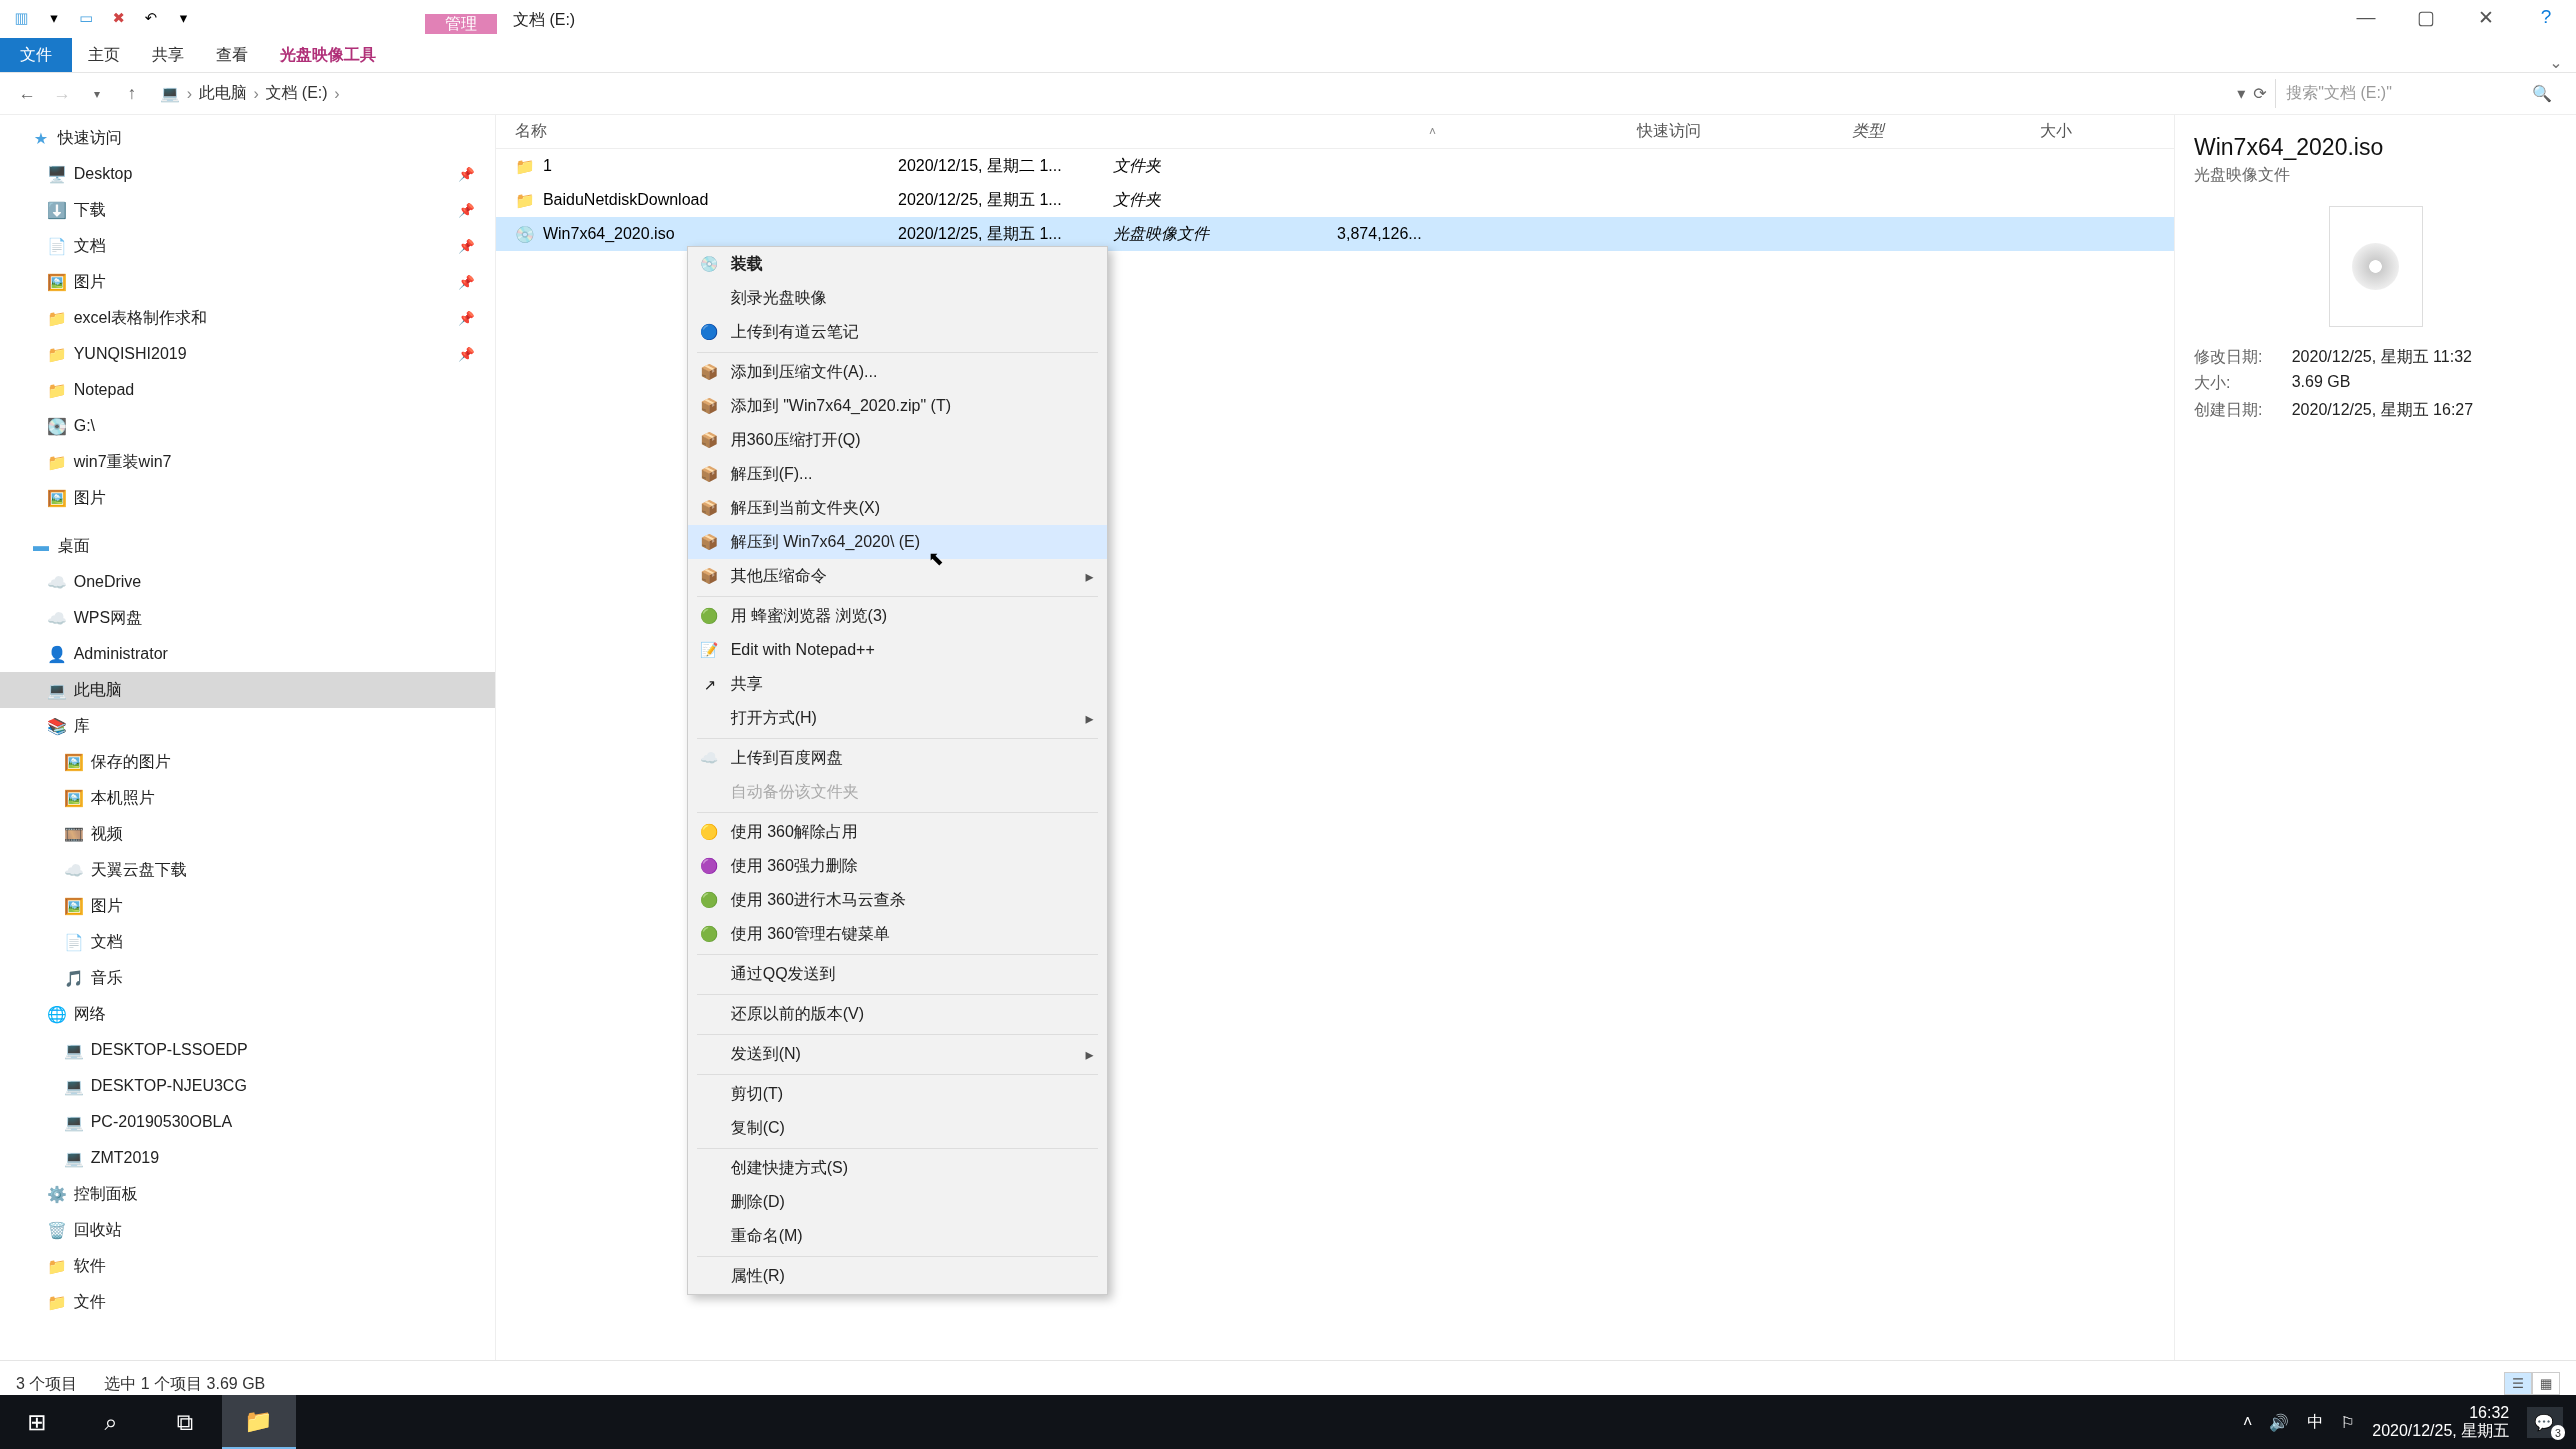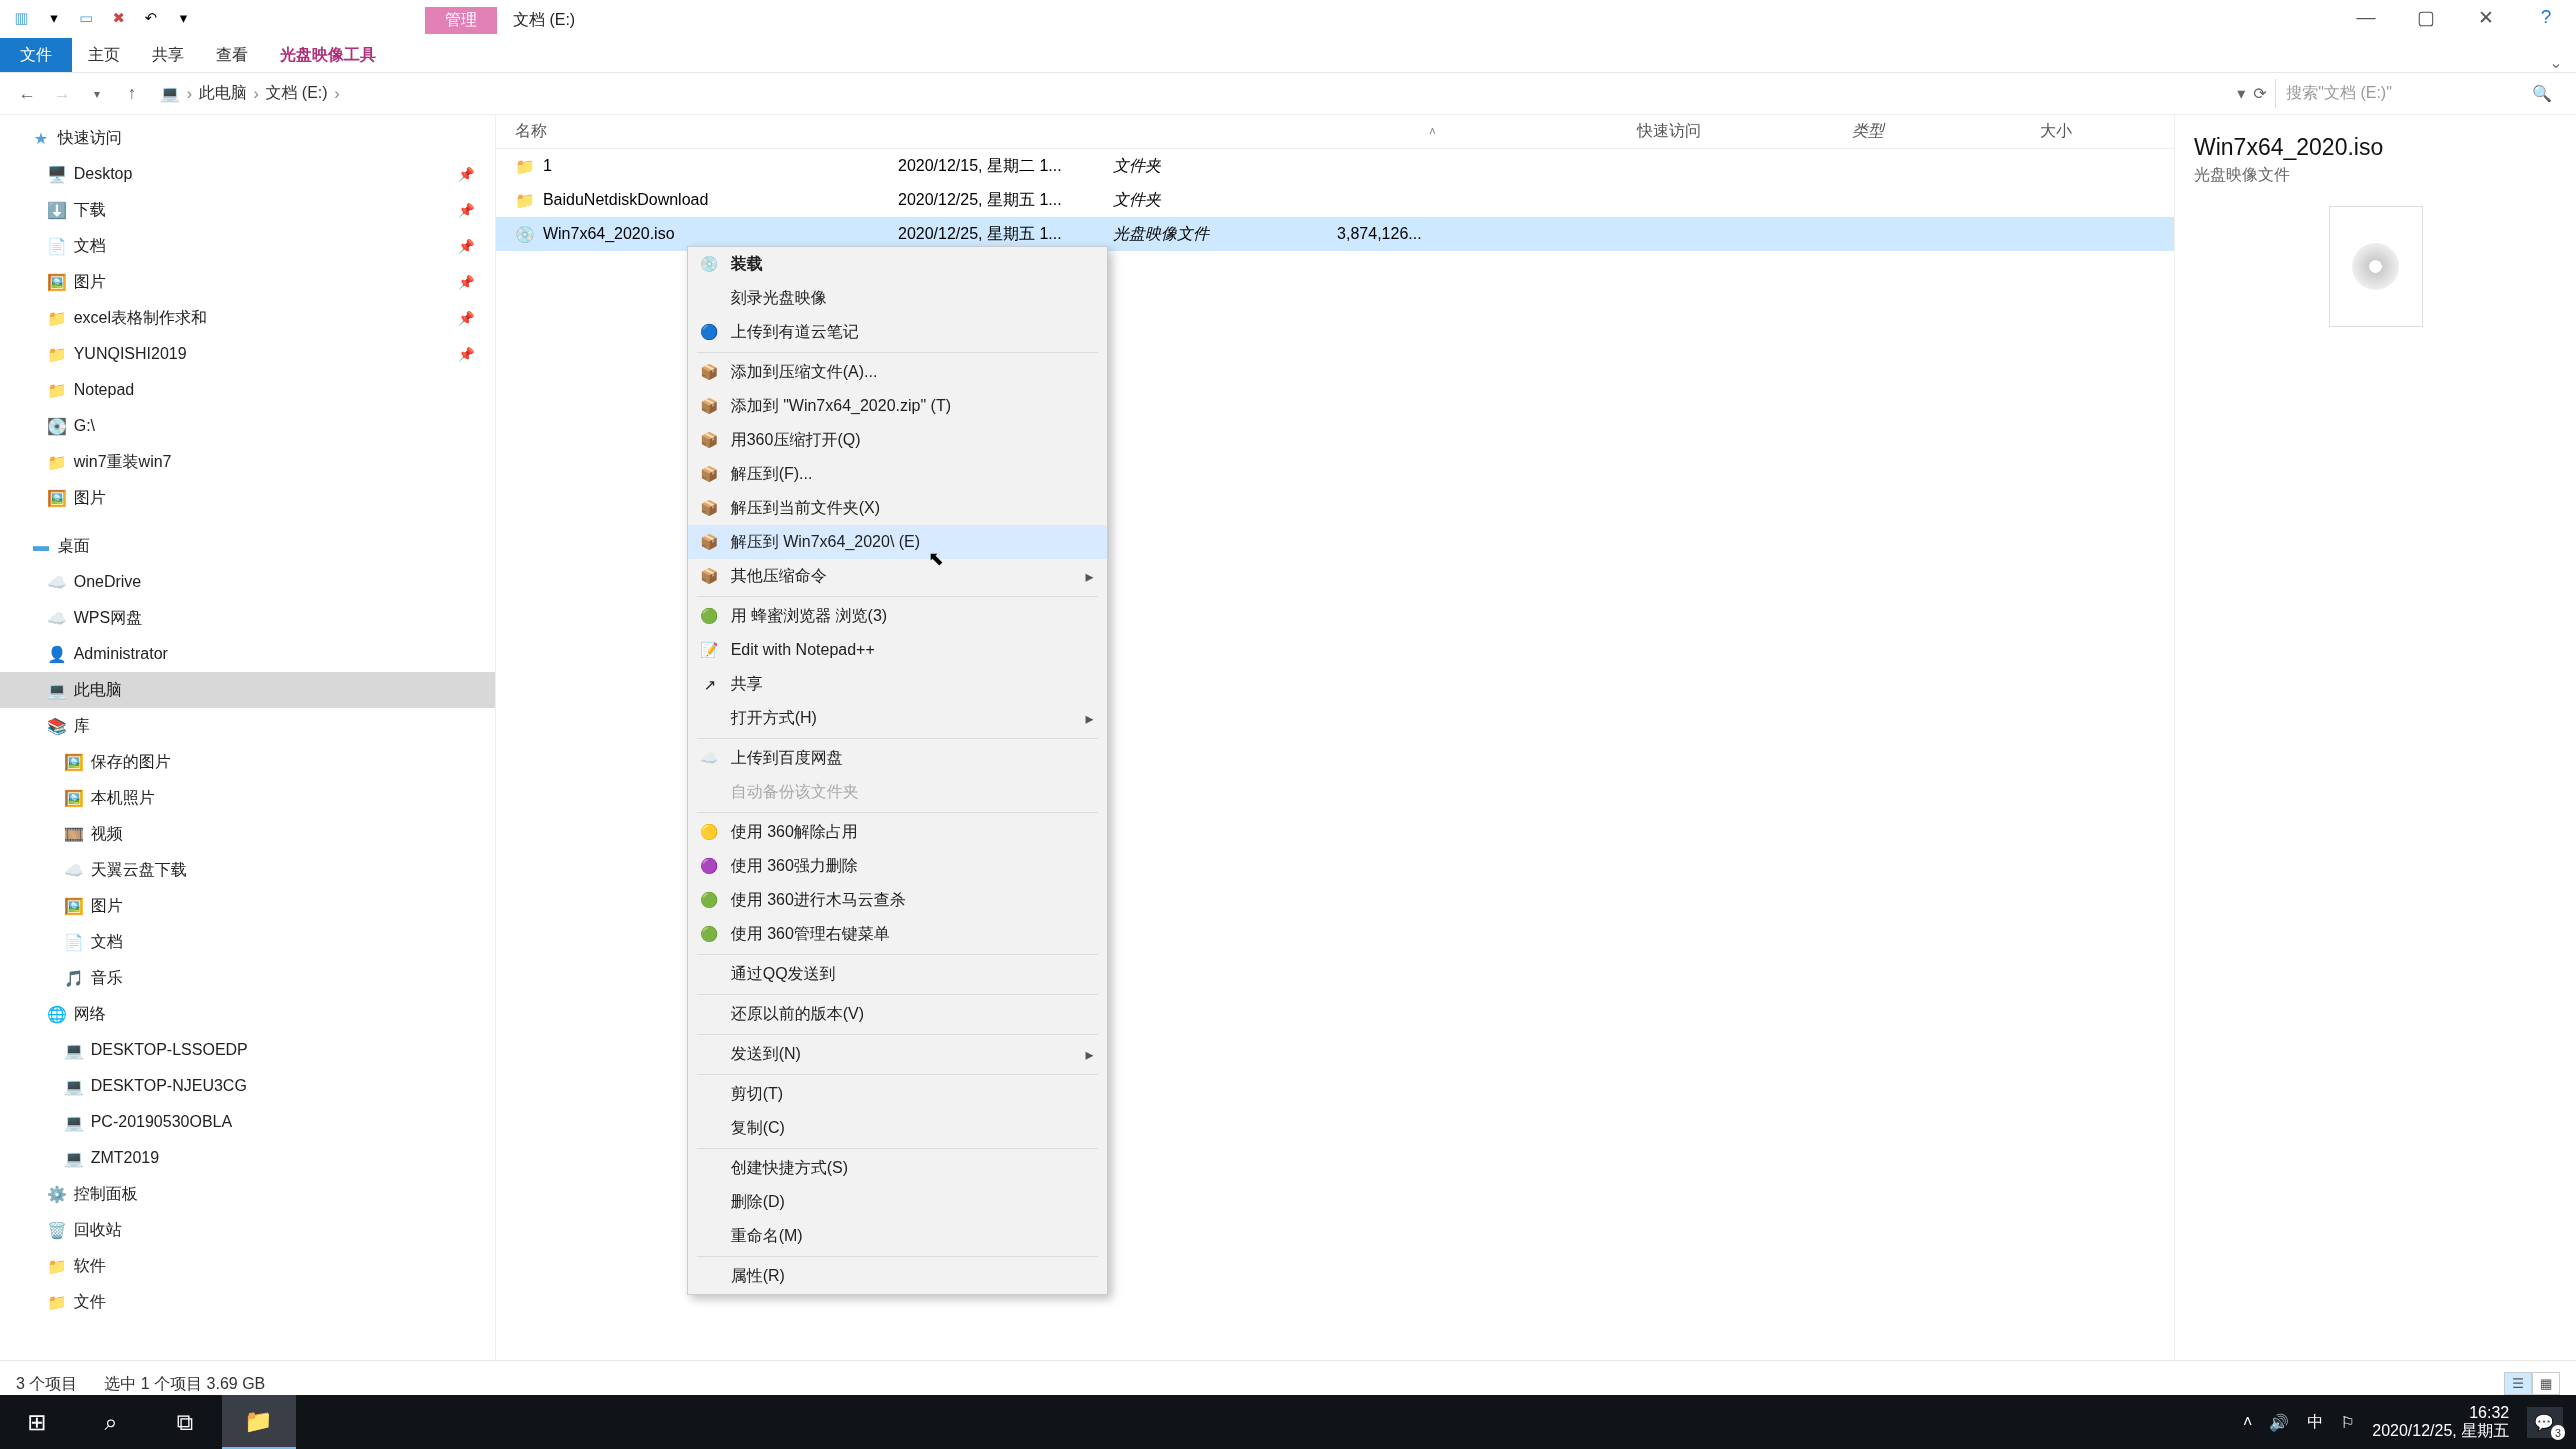--- a/index.html
+++ b/index.html
@@ -3,21 +3,21 @@
 <meta charset="utf-8">
 <style>
 * { margin: 0; padding: 0; box-sizing: border-box; font-family: "Microsoft YaHei", "Segoe UI", sans-serif; font-size: 16px; }
 body { width: 2576px; height: 1449px; background: #fff; overflow: hidden; position: relative; }
 
 
 .titlebar { height: 34px; background: #fff; display: flex; align-items: center; }
 .qat { display: flex; align-items: center; gap: 5.4px; padding-left: 8px; }
 .qat-icon { width: 27px; height: 21.5px; display: flex; align-items: center; justify-content: center; font-size: 14.8px; }
 .tab-group { margin-left: 228px; display: flex; align-items: flex-end; height: 34px; }
-.context-tab { background: #e181b6; color: #fff; padding: 2.7px 20px; height: 27px; display: flex; align-items: center; }
+.context-tab { background: #e181b6; color: #fff; padding: 2.7px 20px; height: 20px; display: flex; align-items: center; }
 .location-label { padding: 2.7px 16px; height: 27px; display: flex; align-items: center; color: #222; }
 .window-controls { margin-left: auto; display: flex; }
 .win-btn { width: 60px; height: 27px; display: flex; align-items: center; justify-content: center; color: #555; font-size: 19px; }
 .help-btn { color: #0a7bdb; }
 
 
 .ribbon { height: 39px; background: #fff; display: flex; align-items: flex-end; border-bottom: 0.7px solid #e5e5e5; }
 .file-tab { background: #1979ca; color: #fff; padding: 6.7px 20px; height: 34px; display: flex; align-items: center; }
 .ribbon-tab { padding: 6.7px 16px; height: 34px; display: flex; align-items: center; color: #333; }
 .ribbon-tab.pink { color: #b03078; font-weight: bold; }
@@ -344,20 +344,34 @@
           <div class="col-size" style="text-align:right;padding-right:13.4px">3,874,126...</div>
         </div>
       </div>
   </div>
 
   <div class="details">
     <h2>Win7x64_2020.iso</h2>
     <div class="subtype">光盘映像文件</div>
     <div class="thumb">
         <div class="disc"></div>
+      </div>
+    <div id="meta">
+        <div class="meta-row">
+          <span class="meta-label">修改日期:</span>
+          <span class="meta-val">2020/12/25, 星期五 11:32</span>
+        </div>
+        <div class="meta-row">
+          <span class="meta-label">大小:</span>
+          <span class="meta-val">3.69 GB</span>
+        </div>
+        <div class="meta-row">
+          <span class="meta-label">创建日期:</span>
+          <span class="meta-val">2020/12/25, 星期五 16:27</span>
+        </div>
       </div>
   </div>
 </div>
 
 <div class="context-menu" id="cmenu">
     <div class="cm-item bold">
       <span class="cm-icon">💿</span>
       <span>装载</span>
     </div>
     <div class="cm-item">

